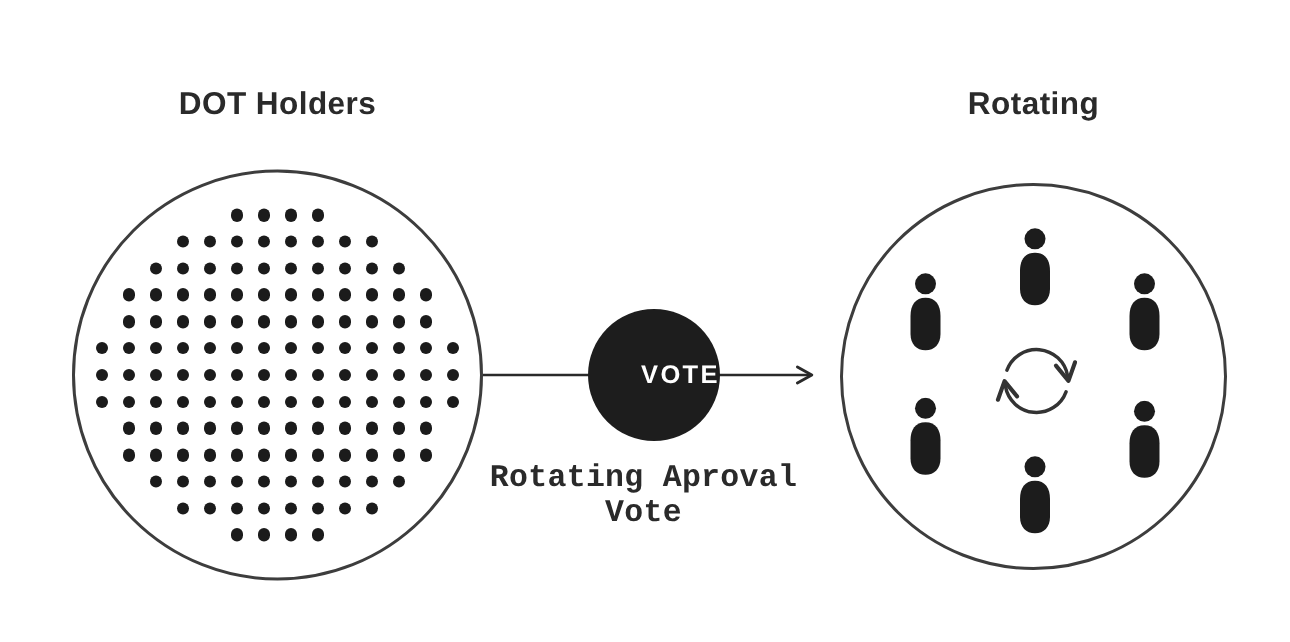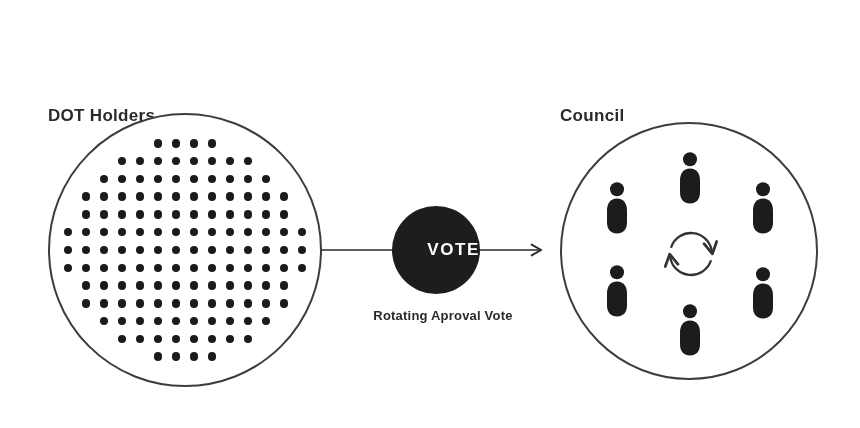--- a/index.html
+++ b/index.html
@@ -10,22 +10,22 @@
     --badge-text:#ffffff;
     --bg:#ffffff;
   }
   html,body{margin:0;padding:0;}
   body{
     width:860px;height:428px;background:var(--bg);
     font-family:"Liberation Sans",sans-serif;position:relative;overflow:hidden;
   }
   .stage{position:absolute;inset:0;}
   .group-title{
-    position:absolute;font-weight:bold;font-size:17px;color:var(--ink);
-    letter-spacing:.3px;text-align:left;margin-top:48px;
+    position:absolute;font-weight:bold;font-size:21px;color:var(--ink);
+    letter-spacing:.3px;text-align:center;
   }
   #dot-holders-title{left:48px;top:58px;width:274px;}
   #council-title{left:560px;top:58px;width:258px;}
   .big-circle{
     position:absolute;border:2px solid var(--stroke);border-radius:50%;background:#fff;
     box-sizing:content-box;
   }
   #left-circle{
     left:48px;top:113px;width:270px;height:270px;
     display:flex;flex-direction:column;justify-content:center;align-items:center;gap:9.4px;
@@ -35,22 +35,22 @@
   #right-circle{left:560px;top:122px;width:254px;height:254px;}
   .person{position:absolute;width:26px;height:52px;}
   #rotation-icon{position:absolute;left:96px;top:99px;}
   #connector-svg{position:absolute;left:320px;top:234px;}
   #vote-badge{
     position:absolute;left:392px;top:206px;width:88px;height:88px;border-radius:50%;
     background:var(--badge);color:var(--badge-text);display:flex;align-items:center;
     justify-content:flex-end;font-weight:bold;font-size:17px;letter-spacing:1.6px;
   }
   #connector-caption{
-    position:absolute;left:328px;top:308px;width:230px;text-align:center;
-    font-weight:bold;font-size:13px;color:var(--ink);letter-spacing:.2px;
+    position:absolute;left:314px;top:308px;width:230px;text-align:center;
+    font-weight:bold;font-size:21px;color:var(--ink);letter-spacing:.2px;font-family:Liberation Mono, monospace;
   }
 </style>
 </head>
 <body>
 
 <div class="stage">
 
   <div class="group-title" id="dot-holders-title">DOT Holders</div>
 
   <div class="big-circle" id="left-circle">
@@ -225,21 +225,21 @@
     </defs>
     <line x1="2" y1="16" x2="220" y2="16" stroke="#2a2a2a" stroke-width="1.6" marker-end="url(#arrow-head)"></line>
   </svg>
 
   <div id="vote-badge">
     <span>VOTE</span>
   </div>
 
   <div id="connector-caption">Rotating Aproval Vote</div>
 
-  <div class="group-title" id="council-title">Council</div>
+  <div class="group-title" id="council-title">Rotating</div>
 
   <div class="big-circle" id="right-circle">
 
     <div>
 
     <svg class="person" viewBox="0 0 26 52" style="left: 115px; top: 28px;">
     <circle cx="13" cy="7.2" r="7" fill="#1c1c1c"></circle>
     <path d="M13 16.5 C6.2 16.5 3 21.5 3 28.5 L3 40.5 C3 47.5 7 51.5 13 51.5
              C19 51.5 23 47.5 23 40.5 L23 28.5 C23 21.5 19.8 16.5 13 16.5 Z" fill="#1c1c1c"></path>
   </svg>

